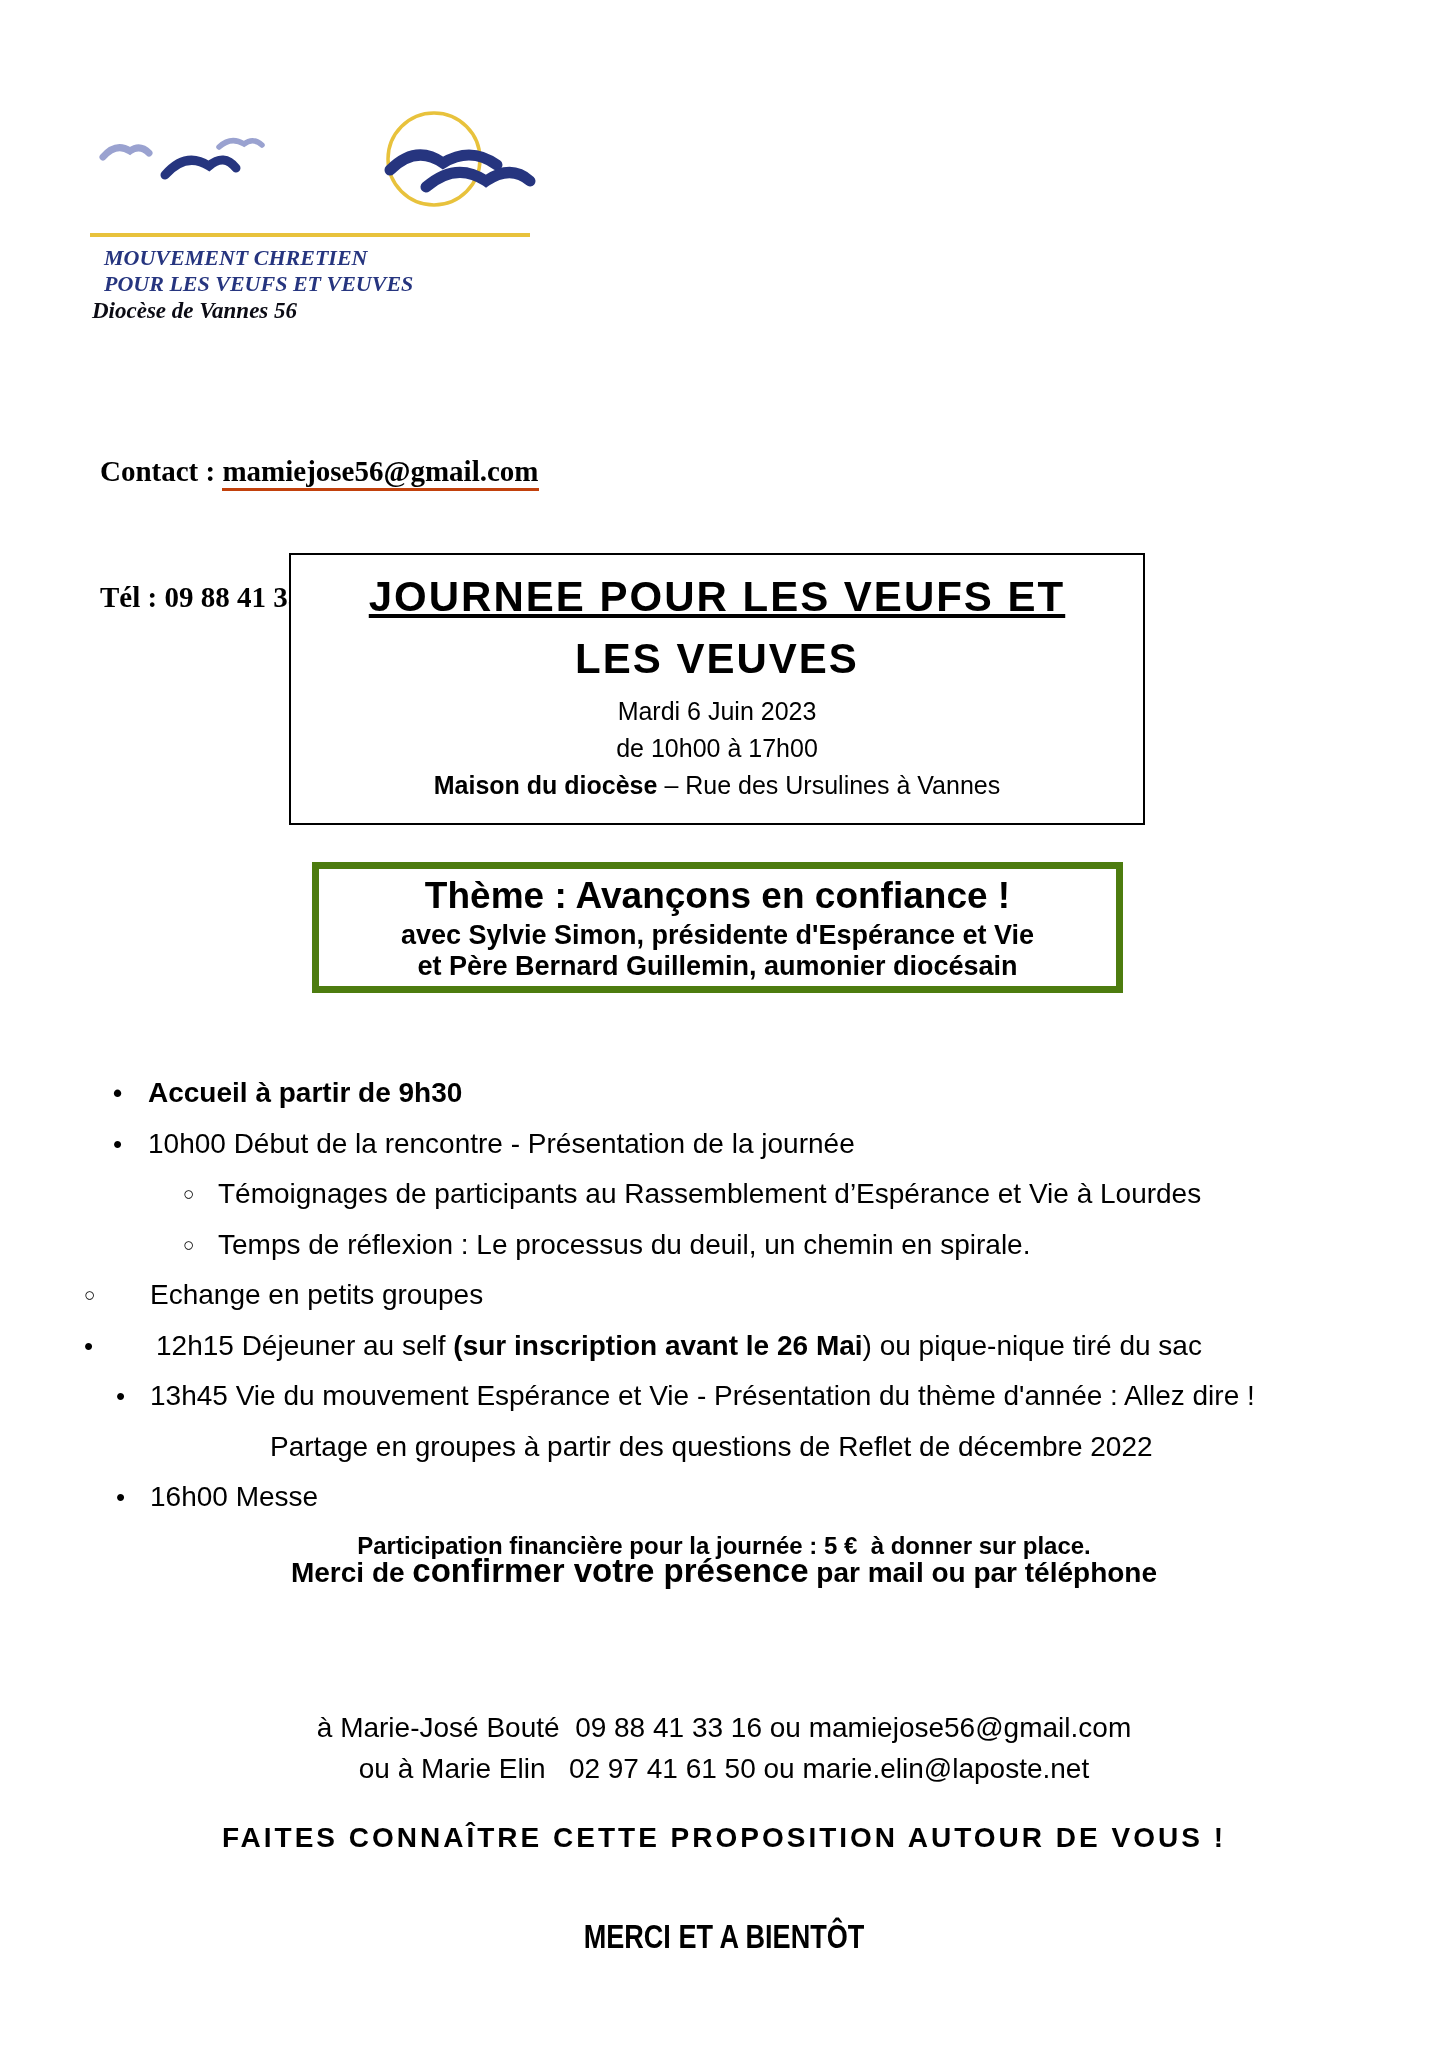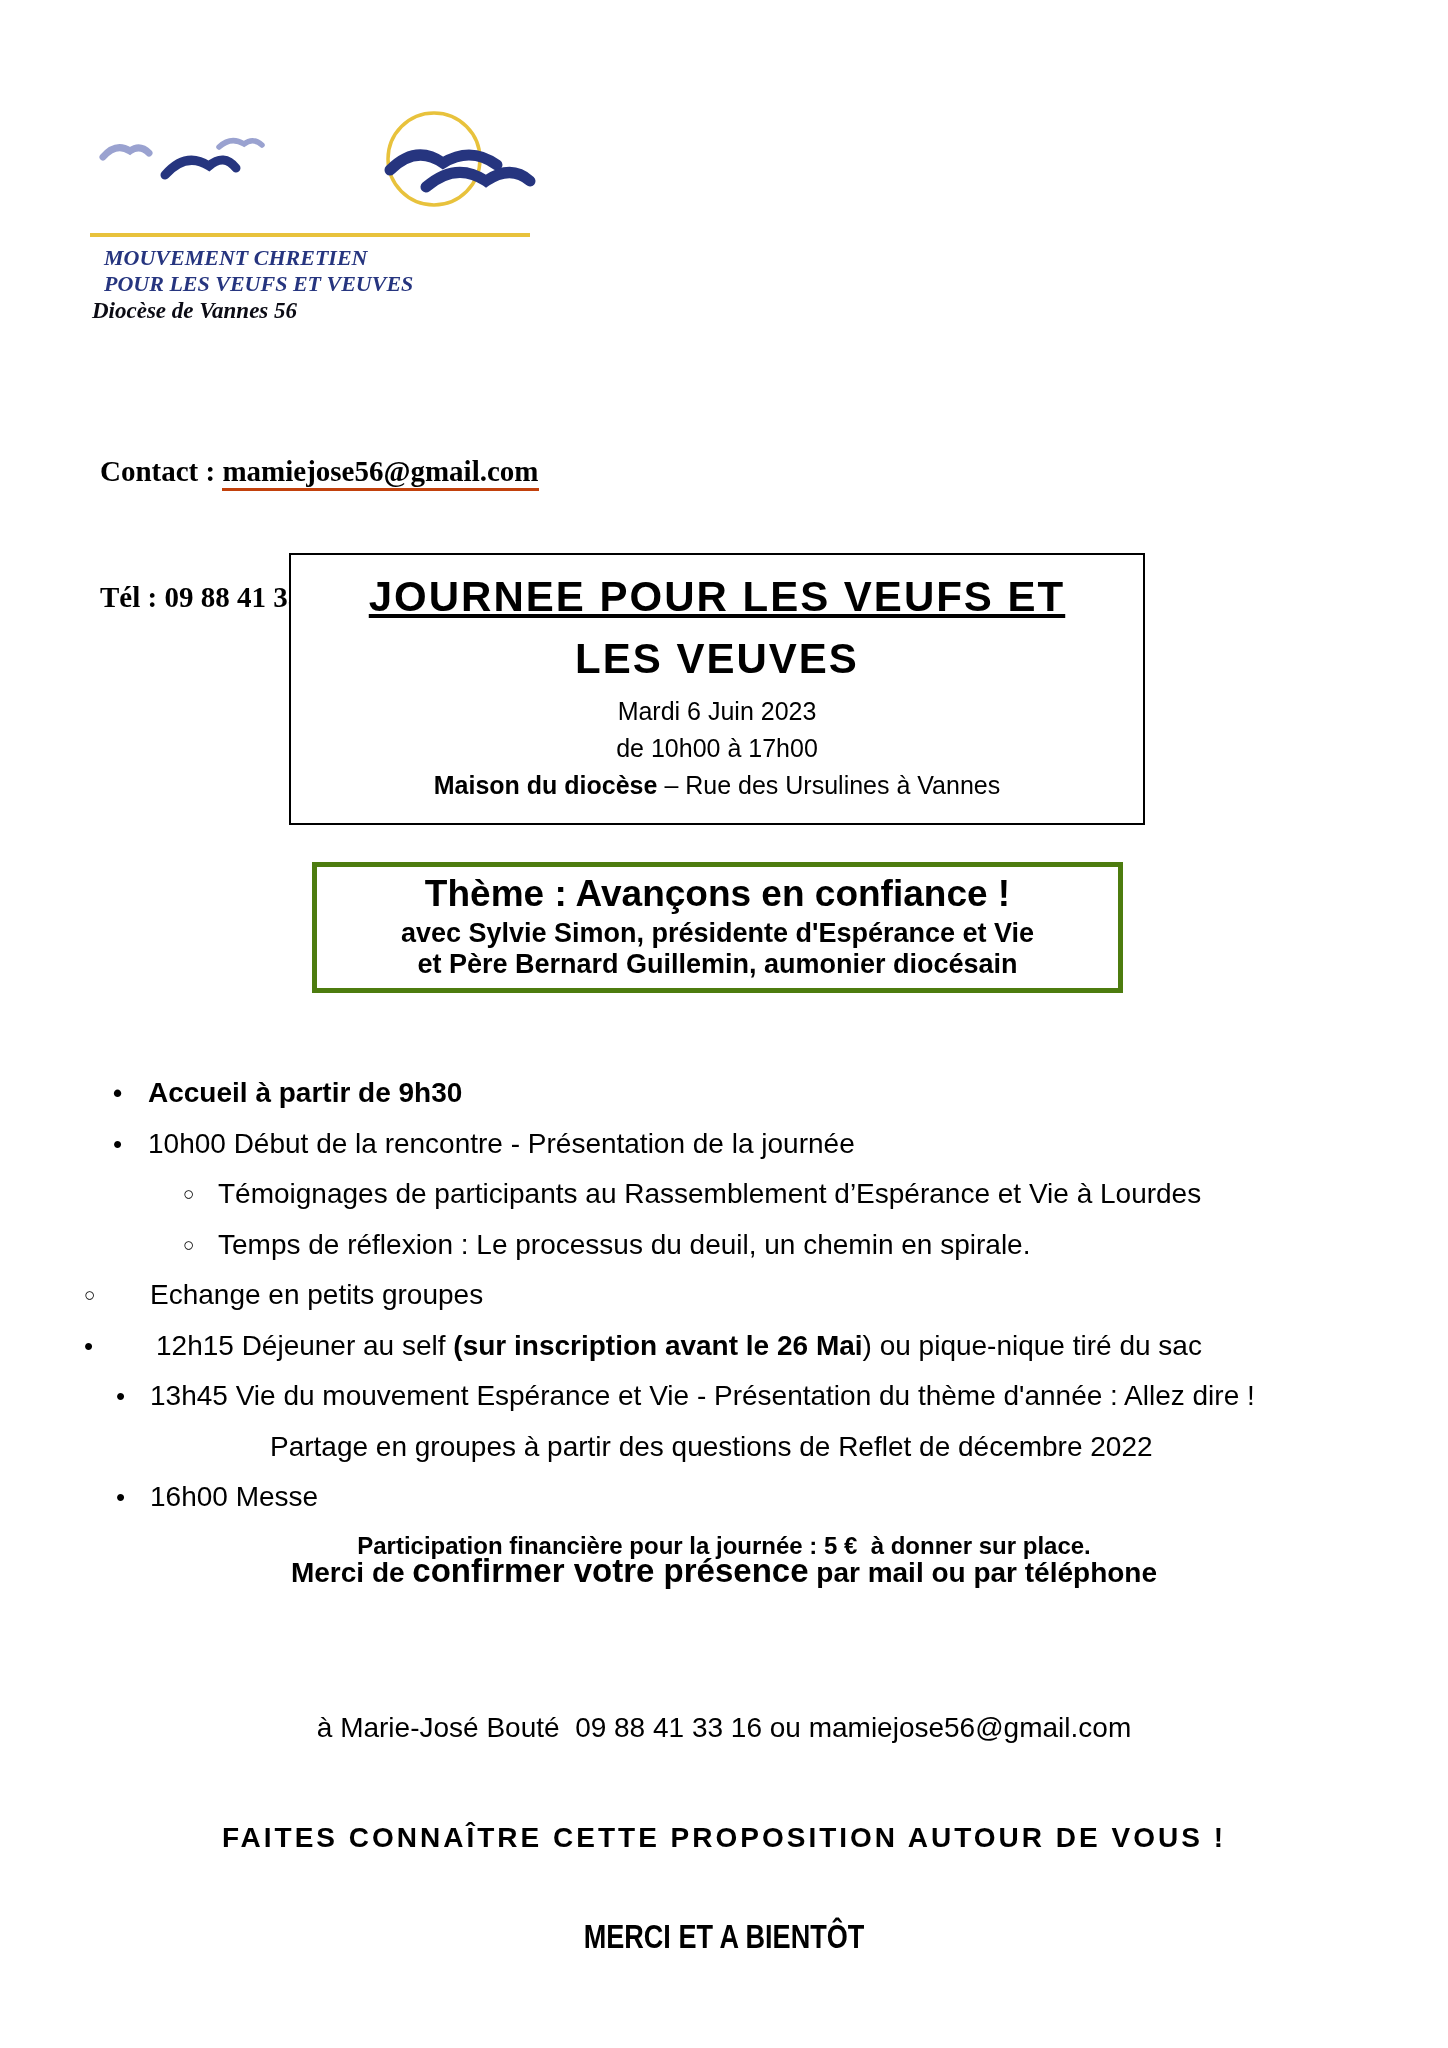--- a/index.html
+++ b/index.html
@@ -45,21 +45,21 @@
   }
   .eb-title{font-size:42px; font-weight:bold; letter-spacing:2px; line-height:1.1; white-space:pre;}
   .eb-title.t1{margin-top:19px;text-decoration:underline;}
   .eb-title.t2{margin-top:16px;}
   .eb-line{font-size:25px; line-height:1.15; white-space:pre;}
   .eb-line.date{margin-top:15px;}
   .eb-line.time{margin-top:8px;}
   .eb-line.venue{margin-top:8px;}
   .theme-box{
     position:absolute; left:312px; top:862px; width:811px; height:131px;
-    border:5px solid #4d7c0f; box-sizing:border-box; text-align:center;
+    border:7px solid #4d7c0f; box-sizing:border-box; text-align:center;
     background:#fff;
   }
   .tb-title{font-size:37px; font-weight:bold; margin-top:7px; line-height:1.1; white-space:pre;}
   .tb-line{font-size:27px; font-weight:bold; line-height:31px; white-space:pre;}
   .tb-line.s1{margin-top:3px;}
   
   .agenda{position:absolute; left:0; top:1068px; width:1448px;}
   .a-row{position:relative; height:50.5px; font-size:28px; line-height:50.5px; white-space:pre;}
   .a-row .glyph{position:absolute; top:0; line-height:50.5px;}
   .a-row .glyph.disc{font-size:26px;}
@@ -156,17 +156,18 @@
       <span class="glyph disc" style="left:116px">•</span>
       <span class="txt" style="left:150px">16h00 Messe</span>
     </div>
   </div>
 
   <div class="f-line f-part">Participation financière pour la journée : 5 €  à donner sur place.</div>
 
   <div class="f-line f-merci"><span>Merci de </span><span class="big">confirmer votre présence</span><span> par mail ou par téléphone</span></div>
 
   <div class="f-line f-addr1">à Marie-José Bouté  09 88 41 33 16 ou mamiejose56@gmail.com</div>
+  <div class="f-line f-addr2">ou à Marie Elin   02 97 41 61 50 ou marie.elin@laposte.net</div>
 
   <div class="f-line f-share">FAITES CONNAÎTRE CETTE PROPOSITION AUTOUR DE VOUS !</div>
   <div class="f-line f-thanks">MERCI ET A BIENTÔT</div>
 
 </div>
 
 </body></html>

